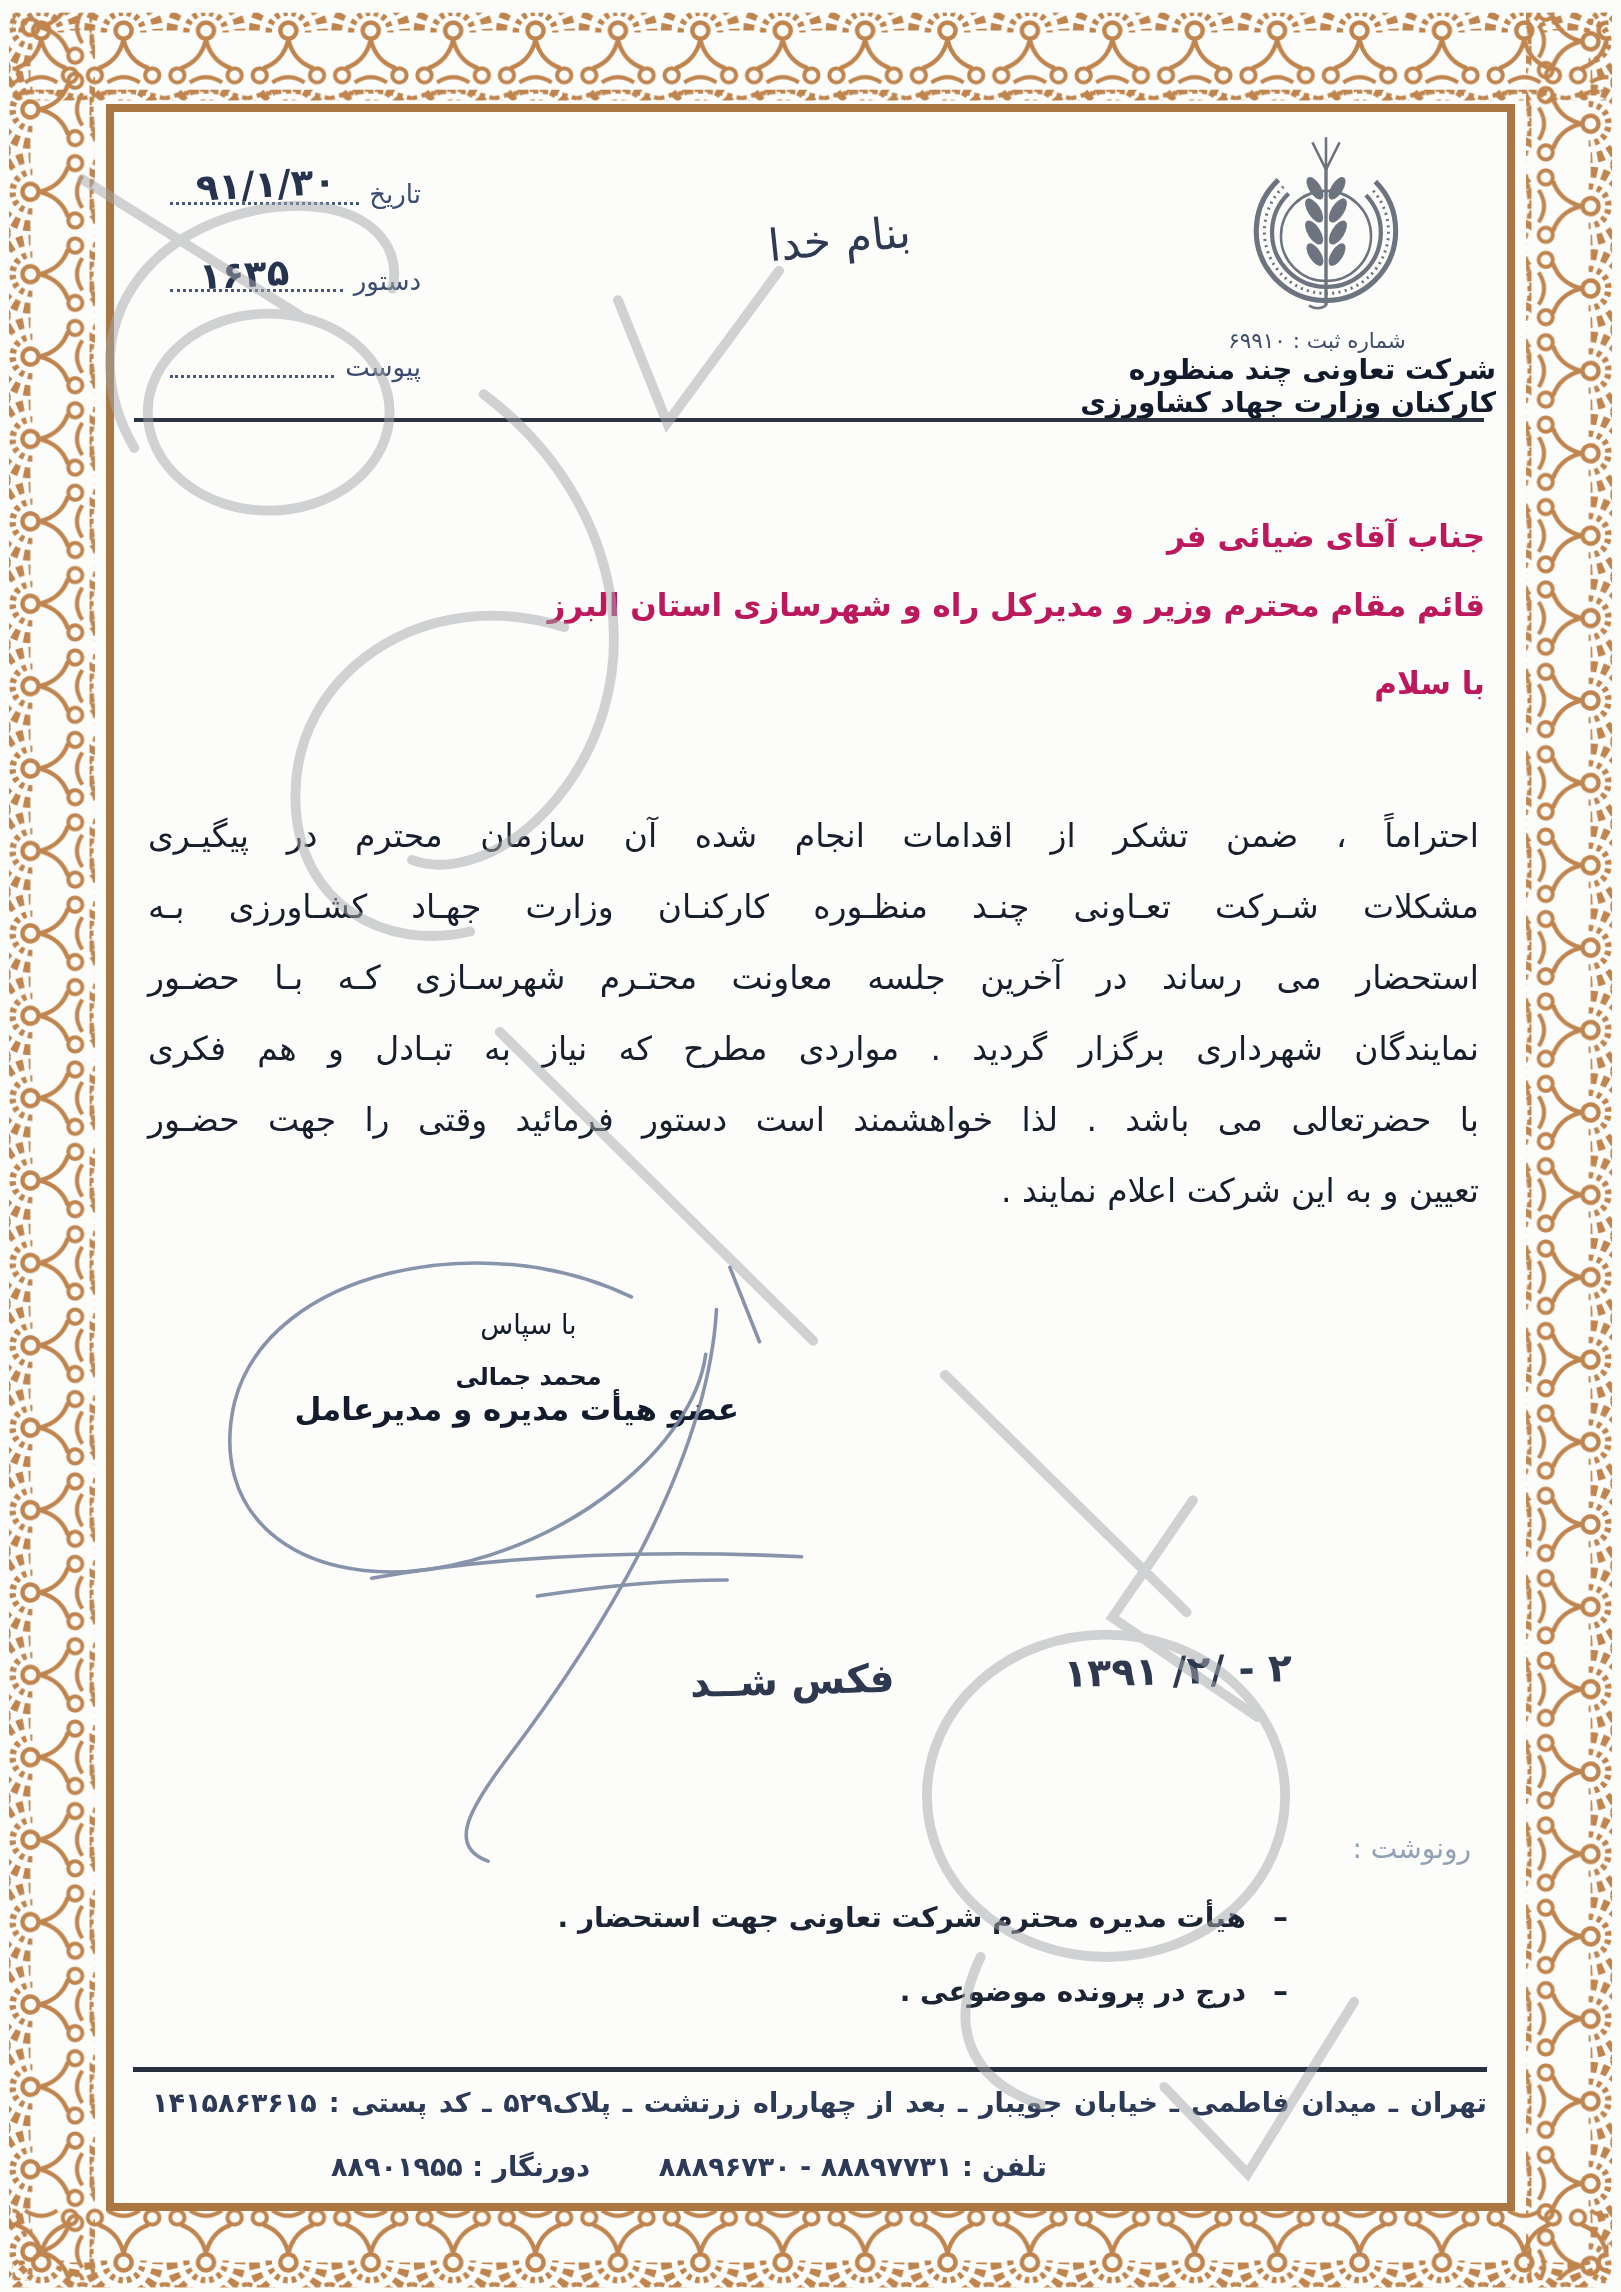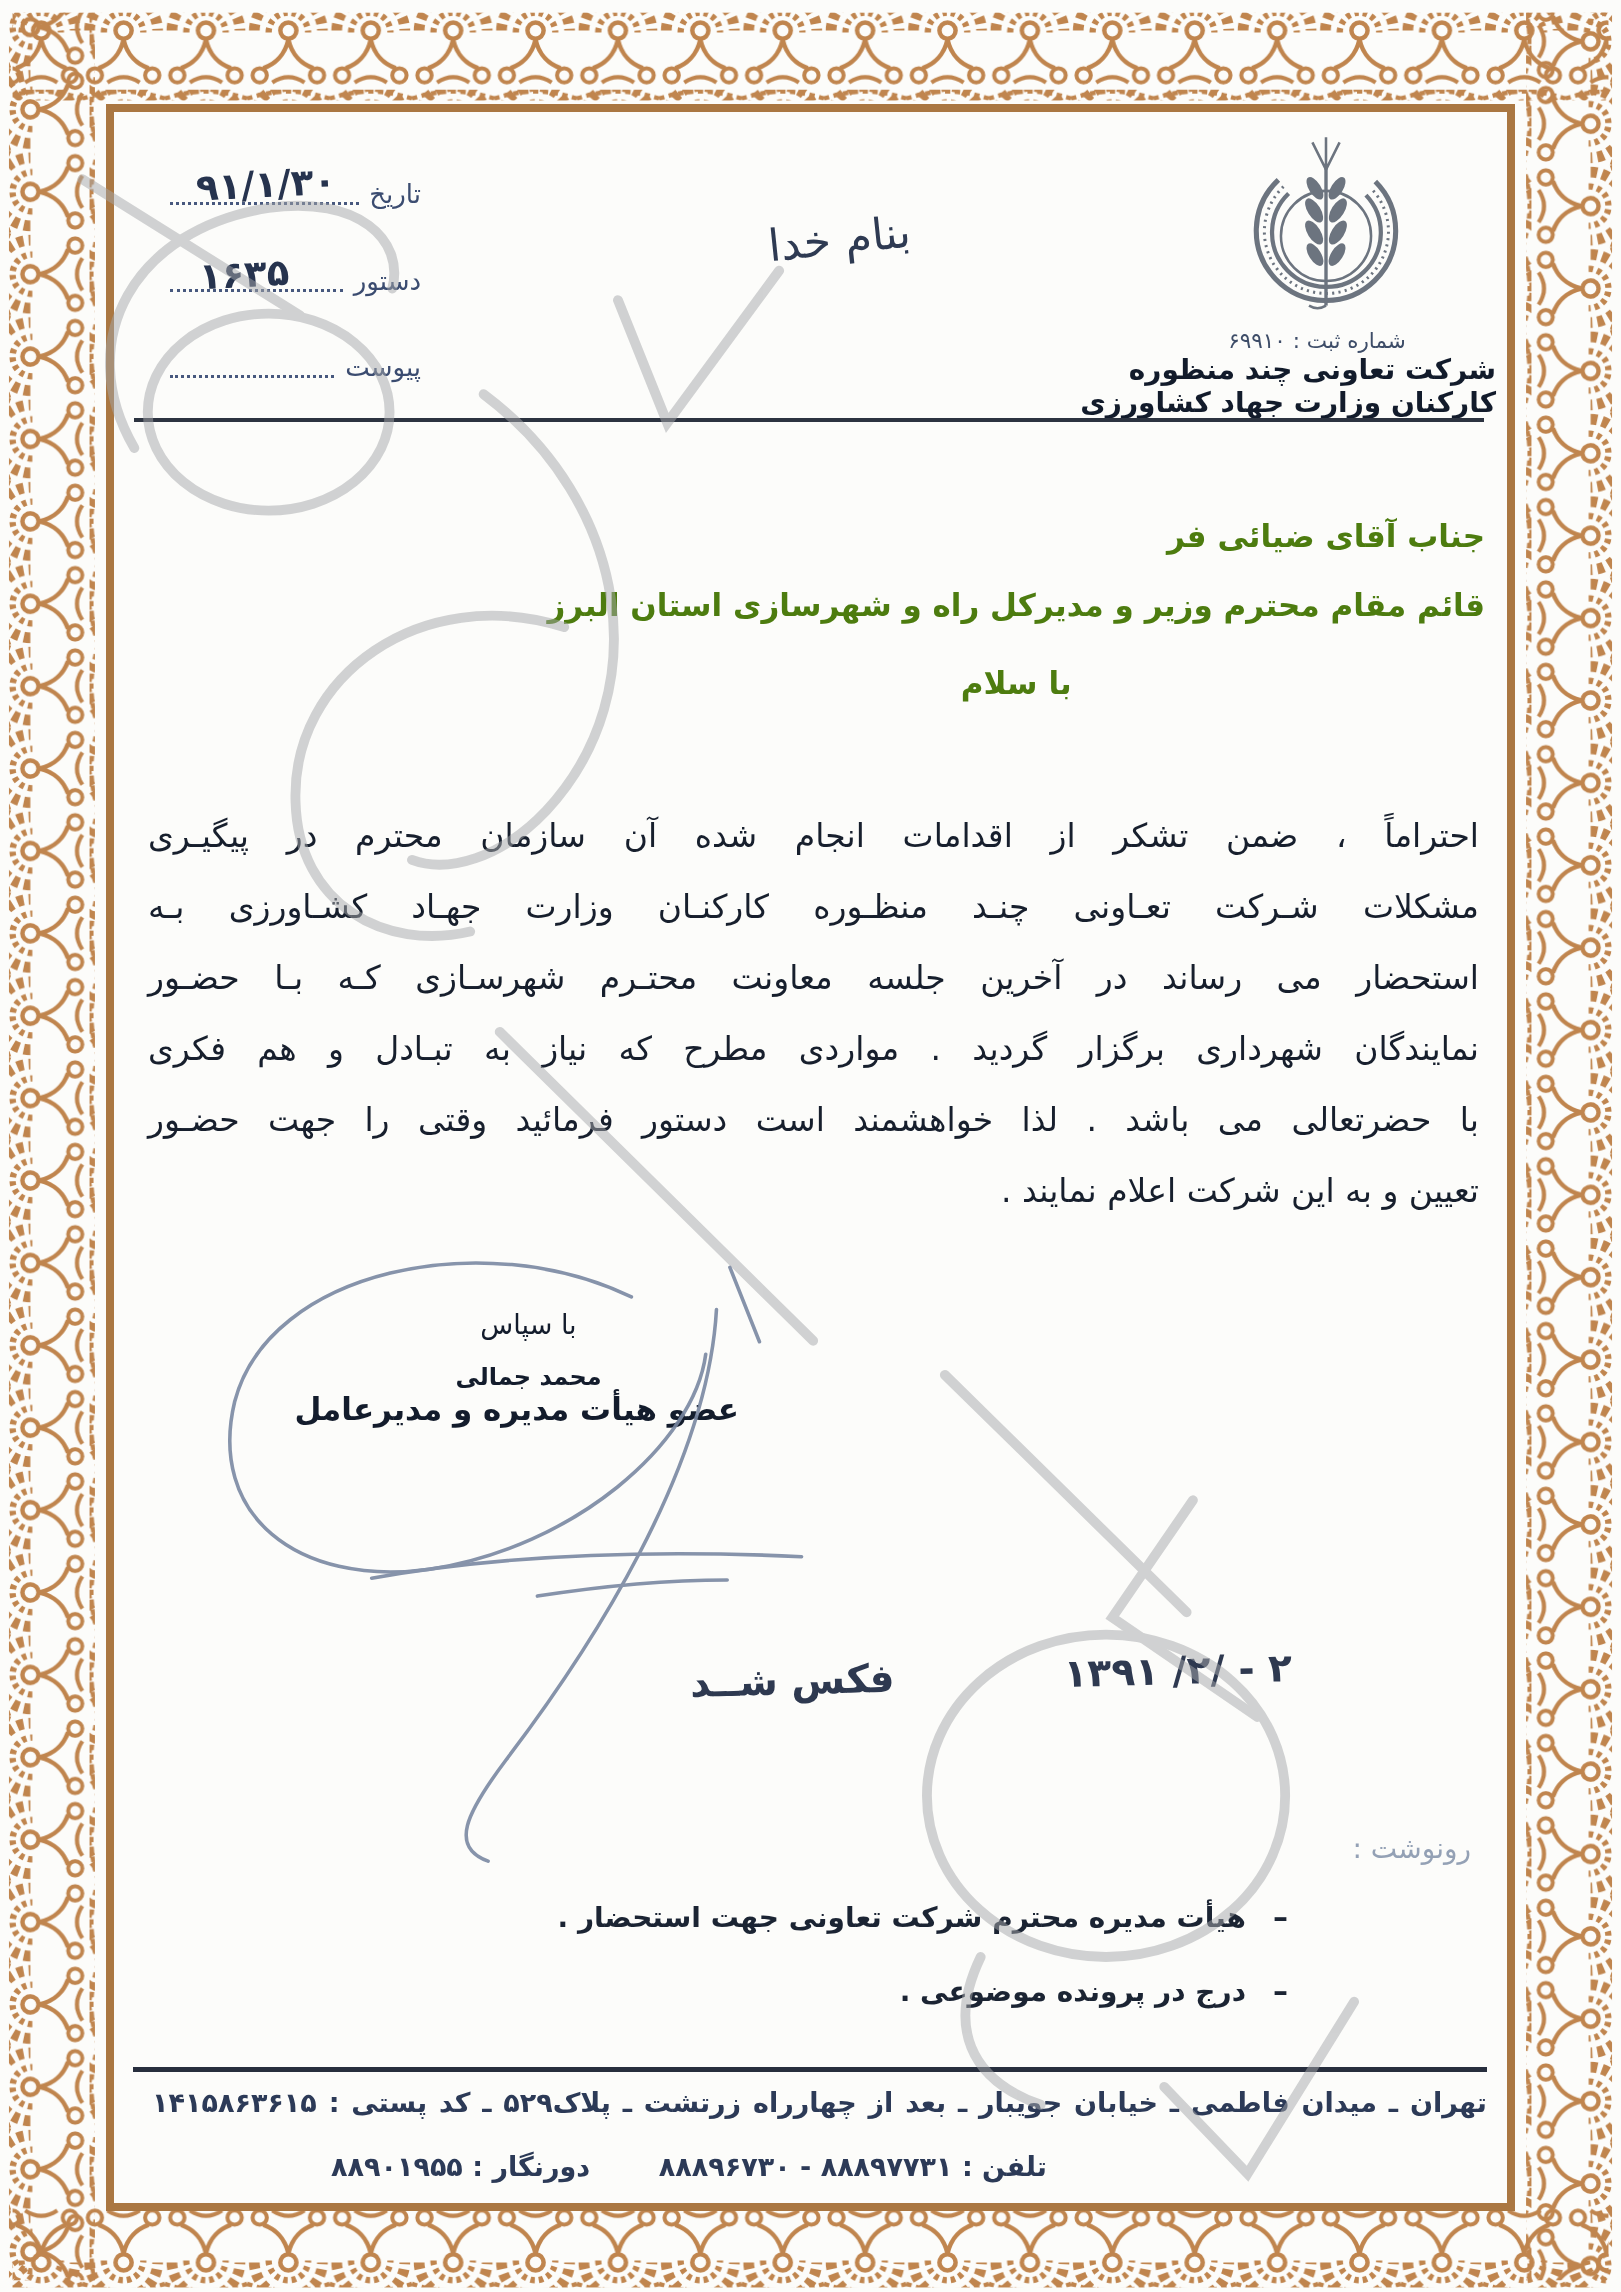--- a/index.html
+++ b/index.html
@@ -25,24 +25,24 @@
 
   .bismillah{position:absolute;left:768px;top:213px;font-size:44px;color:#2e3a52;
     transform:rotate(-6deg);direction:rtl;}
 
   .org-block{position:absolute;right:125px;top:328px;width:358px;text-align:center;direction:rtl;}
   .org-reg{font-size:21.5px;color:#3e4d68;}
   .org-name{font-size:28px;font-weight:bold;color:#121b2b;white-space:nowrap;}
   .header-rule{position:absolute;left:134px;top:418px;width:1350px;height:3.6px;background:#2c3340;}
   .footer-rule{position:absolute;left:133px;top:2067px;width:1354px;height:4.5px;background:#272e3d;}
 
-  .recipient{position:absolute;right:136px;top:518px;direction:rtl;text-align:right;color:#4d7c0f;margin-left:7px;}
+  .recipient{position:absolute;right:136px;top:518px;direction:rtl;text-align:right;color:#be185d;margin-left:7px;}
   .recipient .r1{font-size:31px;font-weight:bold;}
   .recipient .r2{font-size:31px;font-weight:bold;margin-top:33px;white-space:nowrap;}
-  .recipient .r3{font-size:31px;font-weight:bold;margin-top:42px;text-align:center;}
+  .recipient .r3{font-size:31px;font-weight:bold;margin-top:42px;}
 
   .body-text{position:absolute;right:142px;left:148px;top:800px;direction:rtl;color:#171f2d;}
   .body-text .bl{font-size:33px;line-height:71px;height:71px;white-space:nowrap;}
   .body-text .j{text-align:justify;text-align-last:justify;}
   .body-text .last{text-align:right;}
 
   .sig-block{position:absolute;left:318px;top:1309px;width:421px;text-align:center;direction:rtl;color:#131c2c;}
   .sig-thanks{font-size:27px;}
   .sig-name{font-size:24px;font-weight:bold;margin-top:23px;}
   .sig-title{font-size:31px;font-weight:bold;white-space:nowrap;}

